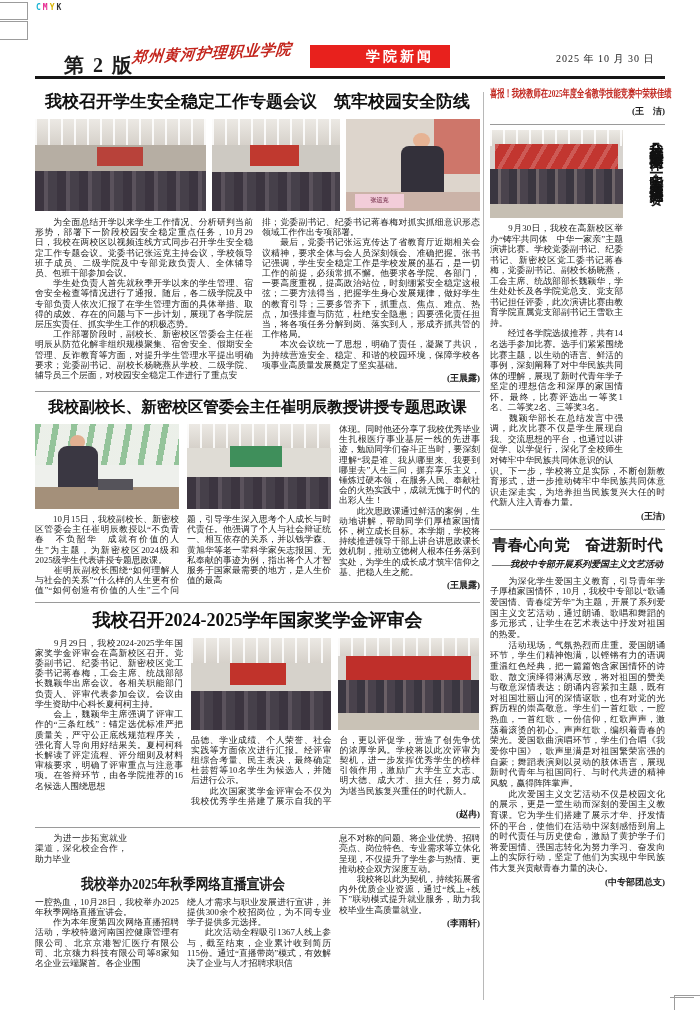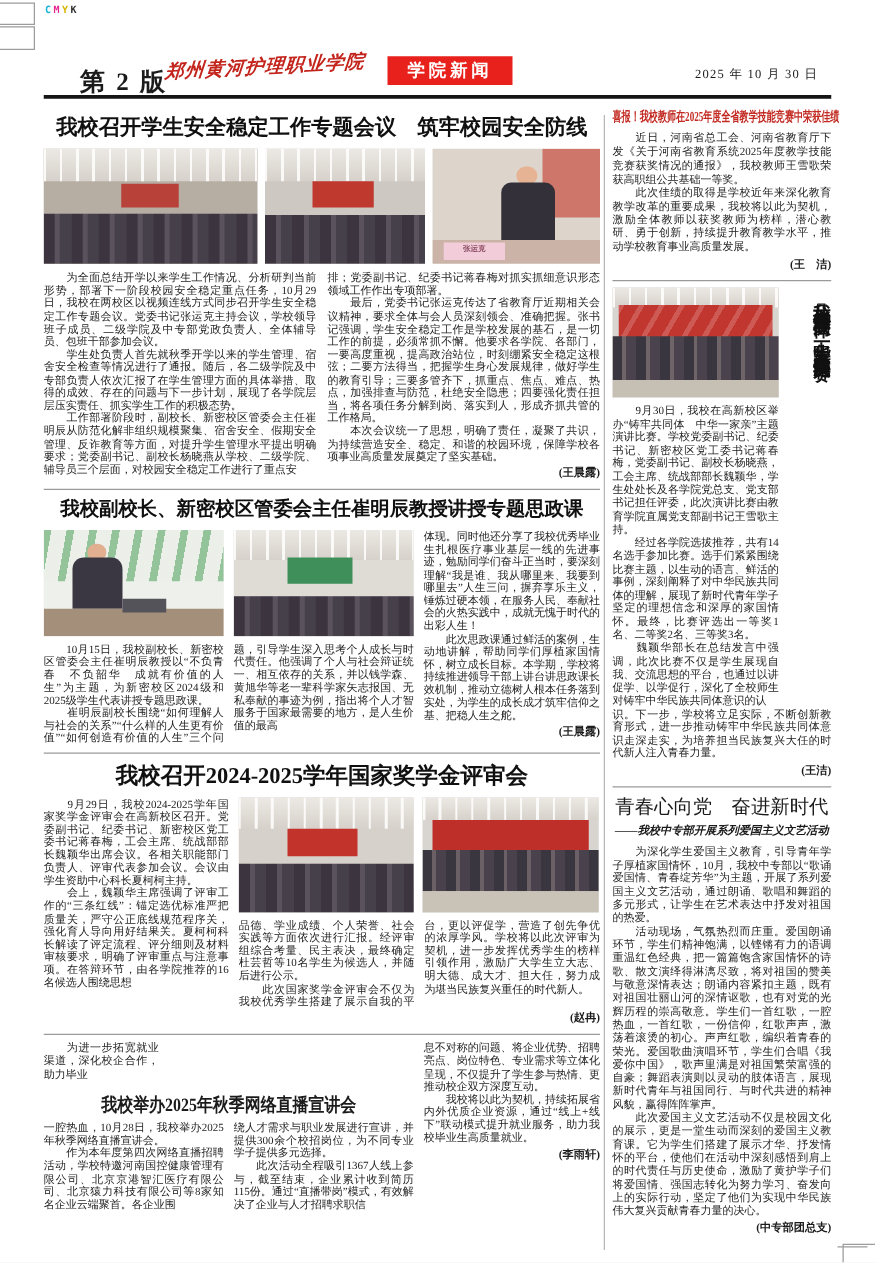--- a/index.html
+++ b/index.html
@@ -9,40 +9,40 @@
   .mark{position:absolute;border:1px solid #9c9c9c;background:transparent;}
   .cmyk{position:absolute;left:36px;top:3px;font:bold 8px "DejaVu Sans Mono",monospace;letter-spacing:1px;}
   .cmyk span{display:inline-block;margin-right:1px;}
   .c-c{color:#17b3d4;} .c-m{color:#e5248e;} .c-y{color:#d8b400;} .c-k{color:#333;}
   
   .edition{position:absolute;left:64px;top:52px;font-size:20px;font-weight:bold;letter-spacing:2px;}
   .masthead{position:absolute;left:132px;top:44px;font-size:15px;font-weight:bold;color:#c3241c;
             font-style:italic;transform:rotate(-3deg) skewX(-8deg);letter-spacing:1px;}
   .section-box{position:absolute;left:310px;top:45px;width:100px;height:23px;background:#e8211d;
                color:#fff;font-weight:bold;font-size:14px;line-height:23px;text-align:center;
-               letter-spacing:3px;font-family:"Liberation Sans",sans-serif;}
+               letter-spacing:3px;font-family:"Liberation Sans",sans-serif;padding-left:40px;}
   .dateline{position:absolute;left:556px;top:52px;font-size:10px;letter-spacing:1px;}
   .head-rule{position:absolute;left:35px;top:76px;width:630px;height:3px;background:#151515;}
   .v-divider{position:absolute;left:483px;top:92px;width:1px;height:908px;background:#b8b8b8;}
   
   #left-region{position:absolute;left:35px;top:88px;width:445px;}
   #right-region{position:absolute;left:490px;top:84px;width:175px;}
   .sep{border:none;border-top:1px solid #9a9a9a;margin:6px 0 5px 0;}
   
   .bodytxt{font-size:8.8px;line-height:1.16;text-align:justify;white-space:pre-line;color:#222;}
   .byline{font-size:9px;font-weight:bold;text-align:right;margin-top:2px;}
   .headline{font-weight:bold;text-align:center;color:#101010;}
   .h-a1{font-size:17px;margin:2px 0 6px 0;letter-spacing:0px;}
   .h-a2{font-size:15.5px;margin:2px 0 6px 0;}
   .h-a3{font-size:18px;margin:2px 0 6px 0;}
   .h-a4{font-size:15px;white-space:nowrap;transform:scaleX(0.85);transform-origin:center top;
         font-weight:bold;text-align:center;padding-top:5px;}
   .h-r1{font-size:11px;font-weight:bold;color:#c22a22;white-space:nowrap;
         transform:scaleX(0.66);transform-origin:left top;margin:2px 0 4px 0;}
-  .h-r3{font-size:15.5px;font-weight:normal;text-align:center;margin:4px 0 2px 0;}
+  .h-r3{font-size:15.5px;font-weight:bold;text-align:center;margin:4px 0 2px 0;}
   .sub-r3{font-size:9px;font-weight:bold;font-style:italic;text-align:center;margin:0 0 5px 0;}
   .vtitle{position:absolute;right:0;top:2px;height:330px;writing-mode:vertical-rl;
           font-size:14px;font-weight:bold;letter-spacing:1.5px;color:#111;}
   .cols2{column-count:2;column-gap:8px;margin-top:5px;}
   .flexrow{display:flex;gap:8px;}
   
   .photo{position:relative;overflow:hidden;flex:none;background:#cfc9c2;}
   .ph-abs{position:absolute;}
   .ceil{left:0;top:0;right:0;height:28%;
         background:repeating-linear-gradient(90deg,rgba(255,255,255,.85) 0 2px,rgba(0,0,0,0) 2px 13px),
@@ -186,22 +186,20 @@
 　　我校将以此为契机，持续拓展省内外优质企业资源，通过“线上+线下”联动模式提升就业服务，助力我校毕业生高质量就业。</div>
         <div class="byline">(李雨轩)</div>
       </div>
     </div>
   </div>
 
   <div id="right-region">
 
     <div>
       <div class="h-r1">喜报！我校教师在2025年度全省教学技能竞赛中荣获佳绩</div>
-      <div class="bodytxt" style="font-size:8.8px;line-height:1.24;">　　近日，河南省总工会、河南省教育厅下发《关于河南省教育系统2025年度教学技能竞赛获奖情况的通报》，我校教师王雪歌荣获高职组公共基础一等奖。
-　　此次佳绩的取得是学校近年来深化教育教学改革的重要成果，我校将以此为契机，激励全体教师以获奖教师为榜样，潜心教研、勇于创新，持续提升教育教学水平，推动学校教育事业高质量发展。</div>
       <div class="byline">(王　洁)</div>
     </div>
     <hr class="sep">
 
     <div style="position:relative;">
       <div class="vtitle">我校举办『铸牢共同体　中华一家亲』主题演讲比赛</div>
       <div class="photo" style="width:133px;height:88px;background:#d8d4cf;">
         <div class="ph-abs ceil" style="height:18%;"></div>
         <div class="ph-abs" style="left:4%;top:16%;width:92%;height:34%;background:#c23630;background-image:repeating-linear-gradient(120deg,rgba(255,255,255,.18) 0 4px,rgba(0,0,0,0) 4px 14px);"></div>
         <div class="ph-abs" style="left:0;top:44%;right:0;height:40%;background:repeating-linear-gradient(90deg,#3a3640 0 8px,#6f6569 8px 11px,#4a434d 11px 19px);"></div>

